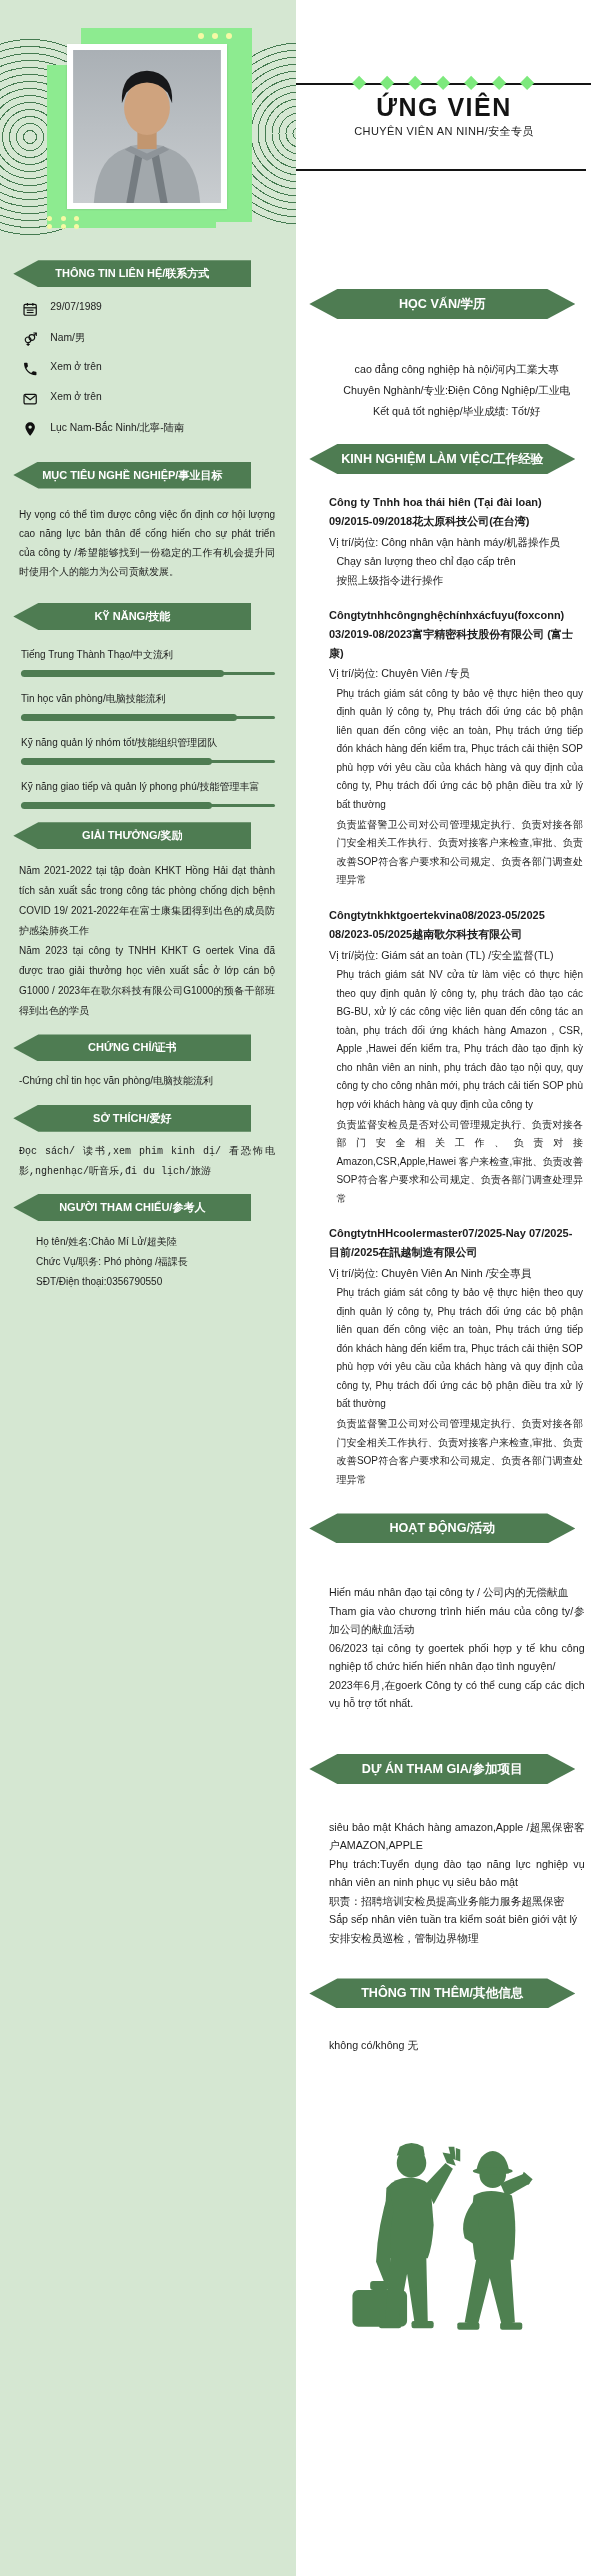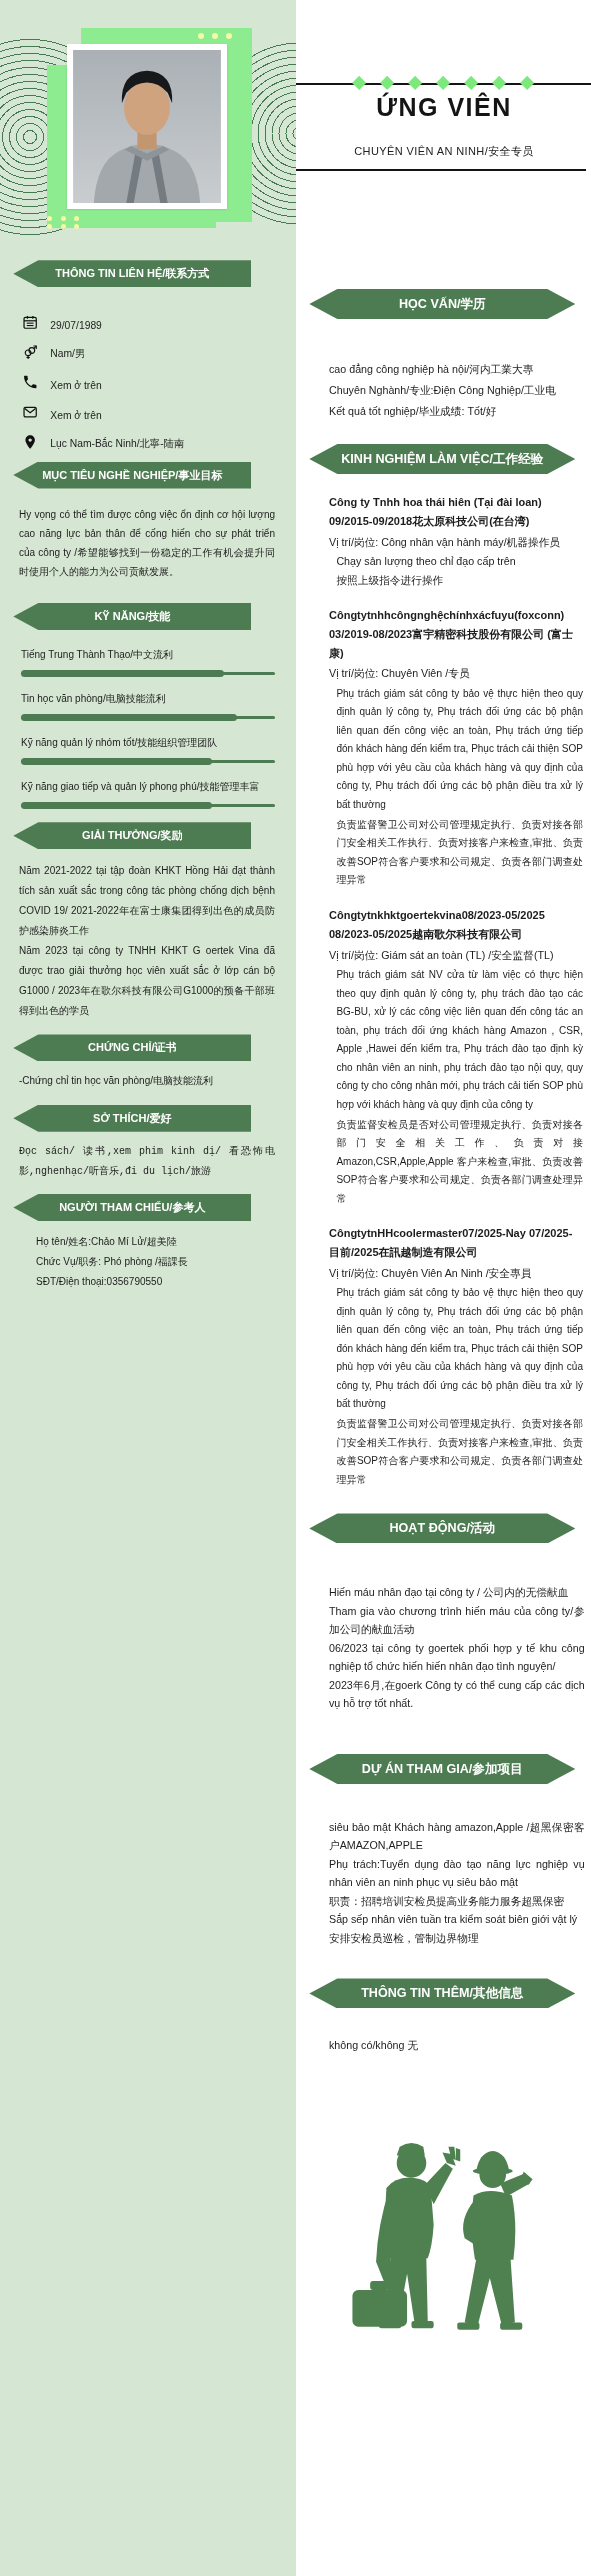--- a/index.html
+++ b/index.html
@@ -22,38 +22,38 @@
   .photo-frame svg{display:block;}
   .dot{position:absolute;border-radius:50%;background:#f6f9a4;}
   
   .banner{background:#4e7c52;color:#ffffff;font-weight:bold;text-align:center;}
   .banner-left{height:27px;line-height:27px;width:238px;margin-left:13.3px;font-size:11px;
     clip-path:polygon(0 50%,25px 0,100% 0,100% 100%,25px 100%);}
   .banner-right{height:30px;line-height:30px;width:266px;margin-left:13.3px;font-size:12.6px;
     clip-path:polygon(0 50%,28px 0,calc(100% - 28px) 0,100% 50%,calc(100% - 28px) 100%,28px 100%);}
   
   .contact-list{margin:13.3px 0 0 22px;}
-  .contact-row{display:flex;align-items:flex-end;height:30px;font-size:10.3px;}
+  .contact-row{display:flex;align-items:flex-start;height:30px;font-size:10.3px;}
   .contact-row .cicon{width:16.3px;height:16.3px;margin-right:12px;flex:0 0 16.3px;}
   .ltext{margin:0 21px 0 19px;font-size:10px;line-height:19px;text-align:justify;}
   .ltext2{margin:0 21px 0 19px;font-size:10px;line-height:20px;text-align:justify;}
   .skills-list{margin:16.3px 21px 0 21px;}
   .skill-label{font-size:10px;line-height:18px;margin-bottom:6px;}
   .skill-bar{position:relative;height:6.7px;margin-bottom:13.3px;}
   .skill-track{position:absolute;left:0;right:0;top:2.2px;height:2.2px;background:#4e7c52;border-radius:1.5px;}
   .skill-fill{position:absolute;left:0;top:0;height:6.7px;background:#4e7c52;border-radius:3.7px;}
   .ref-line{font-size:10px;line-height:20px;}
   
   .right-col{position:absolute;left:296px;top:0;width:296px;height:2576px;background:#ffffff;}
   .rc-header{position:relative;height:171px;}
   .hline{position:absolute;left:0;top:83px;width:296px;height:1.5px;background:#141414;}
   .diamond{position:absolute;top:78px;width:10.3px;height:10.3px;background:#7de97d;transform:rotate(45deg);}
   .cand-name{position:absolute;left:0;top:93px;width:296px;text-align:center;
     font-size:25px;font-weight:bold;letter-spacing:1.5px;color:#141414;}
-  .cand-sub{position:absolute;left:0;top:144px;width:296px;text-align:center;font-size:11px;letter-spacing:0.4px;color:#222;}
+  .cand-sub{position:absolute;left:0;top:124px;width:296px;text-align:center;font-size:11px;letter-spacing:0.4px;color:#222;}
   .divider{position:absolute;left:0;bottom:0;width:290px;height:2.2px;background:#141414;}
   .rtext{margin:0 7.4px 0 33px;font-size:10.7px;line-height:18.5px;}
   .edu-line{font-size:10.7px;line-height:21px;}
   .jobs{margin:19px 9px 0 33px;}
   .job{margin-bottom:16.3px;}
   .jtitle{font-size:11px;font-weight:bold;line-height:19px;}
   .jpos{font-size:10.7px;line-height:19px;margin-top:1.5px;}
   .jline{font-size:10.7px;line-height:19px;margin-left:7.4px;}
   .jpara{font-size:10px;line-height:18.5px;margin:1.5px 0 0 7.4px;text-align:justify;}
   .rpara{font-size:10.7px;line-height:18.5px;text-align:justify;margin:0;}
@@ -214,21 +214,21 @@
       <div class="diamond" style="left:142px;"></div>
       <div class="diamond" style="left:170px;"></div>
       <div class="diamond" style="left:198px;"></div>
       <div class="diamond" style="left:226px;"></div>
       <div class="cand-name">ỨNG VIÊN</div>
       <div class="cand-sub">CHUYÊN VIÊN AN NINH/安全专员</div>
       <div class="divider"></div>
     </div>
 
     <div class="banner banner-right" style="margin-top:118px;">HỌC VẤN/学历</div>
-    <div class="rtext" style="margin-top:40px;">
+    <div class="rtext" style="margin-top:40px;text-align:center;">
       <div class="edu-line"> cao đẳng  công nghiệp hà nội/河内工業大專</div>
       <div class="edu-line">Chuyên Nghành/专业:Điện Công Nghiệp/工业电</div>
       <div class="edu-line">Kết quả tốt nghiệp/毕业成绩: Tốt/好</div>
     </div>
 
     <div class="banner banner-right" style="margin-top:22px;">KINH NGHIỆM LÀM VIỆC/工作经验</div>
 
     <div class="jobs">
       <div class="job">
         <div class="jtitle">Công ty Tnhh hoa thái hiên (Tại đài loan) 09/2015-09/2018花太原科技公司(在台湾)</div>
@@ -239,21 +239,21 @@
       <div class="job">
         <div class="jtitle">Côngtytnhhcôngnghệchínhxácfuyu(foxconn) 03/2019-08/2023富宇精密科技股份有限公司 (富士康)</div>
         <div class="jpos">Vị trí/岗位: Chuyên Viên /专员</div>
         <p class="jpara">Phụ trách giám sát công ty bảo vệ thực hiện theo quy định quản lý công ty,  Phụ trách đối ứng các bộ phận liên quan đến công việc an toàn, Phụ trách ứng tiếp đón khách hàng đến kiểm tra, Phục trách cải thiện SOP phù hợp với yêu cầu của khách hàng và quy định của công ty, Phụ trách đối ứng các bộ phận điều tra xử lý bất thường</p>
         <p class="jpara">负责监督警卫公司对公司管理规定执行、负责对接各部门安全相关工作执行、负责对接客户来检查,审批、负责改善SOP符合客户要求和公司规定、负责各部门调查处理异常</p>
       </div>
       <div class="job">
         <div class="jtitle">Côngtytnkhktgoertekvina08/2023-05/2025 08/2023-05/2025越南歌尔科技有限公司</div>
         <div class="jpos">Vị trí/岗位: Giám sát an toàn (TL) /安全监督(TL)</div>
         <p class="jpara">Phụ trách giám sát NV cửa từ làm việc có thực hiện theo quy định quản lý công ty, phụ trách đào tạo các BG-BU, xử lý các công việc liên quan đến công tác an toàn, phụ trách đối ứng khách hàng Amazon , CSR, Apple ,Hawei đến kiểm tra, Phụ trách đào tạo định kỳ cho nhân viên an ninh, phụ trách đào tạo nội quy, quy công ty cho công nhân mới, phụ trách cải tiến SOP phù hợp với khách hàng và quy định của công ty</p>
-        <p class="jpara">负责监督安检员是否对公司管理规定执行、负责对接各部门安全相关工作、负责对接Amazon,CSR,Apple,Apple 客户来检查,审批、负责改善SOP符合客户要求和公司规定、负责各部门调查处理异常</p>
+        <p class="jpara">负责监督安检员是否对公司管理规定执行、负责对接各部门安全相关工作、负责对接Amazon,CSR,Apple,Hawei 客户来检查,审批、负责改善SOP符合客户要求和公司规定、负责各部门调查处理异常</p>
       </div>
       <div class="job">
         <div class="jtitle">CôngtytnHHcoolermaster07/2025-Nay 07/2025-目前/2025在訊越制造有限公司</div>
         <div class="jpos">Vị trí/岗位: Chuyên Viên An Ninh /安全專員</div>
         <p class="jpara">Phụ trách giám sát công ty bảo vệ thực hiện theo quy định quản lý công ty,  Phụ trách đối ứng các bộ phận liên quan đến công việc an toàn, Phụ trách ứng tiếp đón khách hàng đến kiểm tra, Phục trách cải thiện SOP phù hợp với yêu cầu của khách hàng và quy định của công ty, Phụ trách đối ứng các bộ phận điều tra xử lý bất thường</p>
         <p class="jpara">负责监督警卫公司对公司管理规定执行、负责对接各部门安全相关工作执行、负责对接客户来检查,审批、负责改善SOP符合客户要求和公司规定、负责各部门调查处理异常</p>
       </div>
     </div>
 
     <div class="banner banner-right" style="margin-top:24px;">HOẠT ĐỘNG/活动</div>

